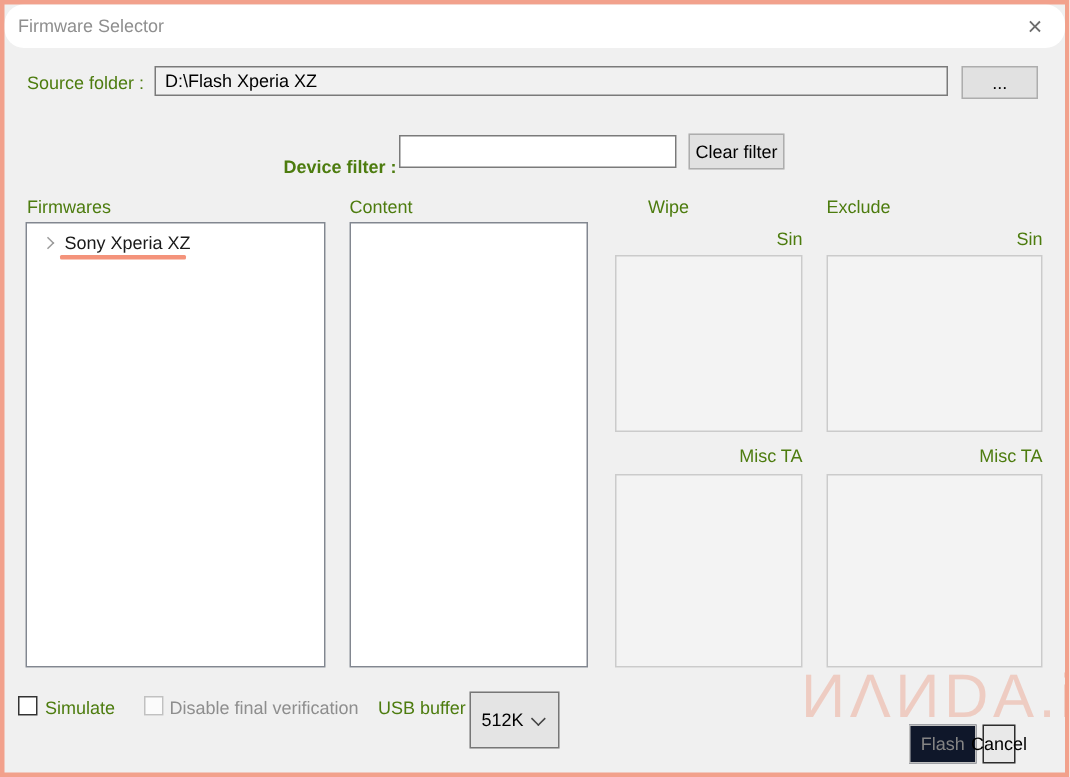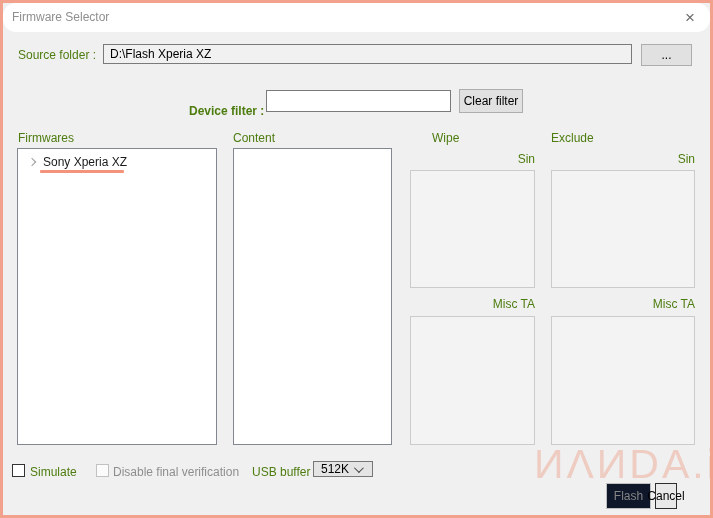--- a/index.html
+++ b/index.html
@@ -93,21 +93,21 @@
   <span class="lbl center" style="left:548px; top:294px; width:144px;">Misc TA</span>
   <div class="listbox-gray" style="left:548px; top:313px; width:144px; height:129px;"></div>
 
   <span class="chk" style="left:9px; top:461px;"></span>
   <span class="lbl" style="left:27px; top:462px;">Simulate</span>
 
   <span class="chk disabled" style="left:93px; top:461px;"></span>
   <span class="lbl" style="left:110px; top:462px; color:#8e8e8e;">Disable final verification</span>
 
   <span class="lbl" style="left:249px; top:462px;">USB buffer</span>
-  <div class="combo" style="left:310px; top:458px; width:60px; height:16px;">
+  <div class="combo" style="left:310px; top:458px; width:60px; height:38px;">
     <span class="combo-value">512K</span>
     <span class="combo-chevron"></span>
   </div>
 
   <div class="watermark">ИΛИDA.iD</div>
 
   <button class="btn disabled z2" style="left:603px; top:480px; width:45px; height:26px;">Flash</button>
   <button class="btn default z2" style="left:652px; top:480px; width:22px; height:26px;">Cancel</button>
 
 </div>

